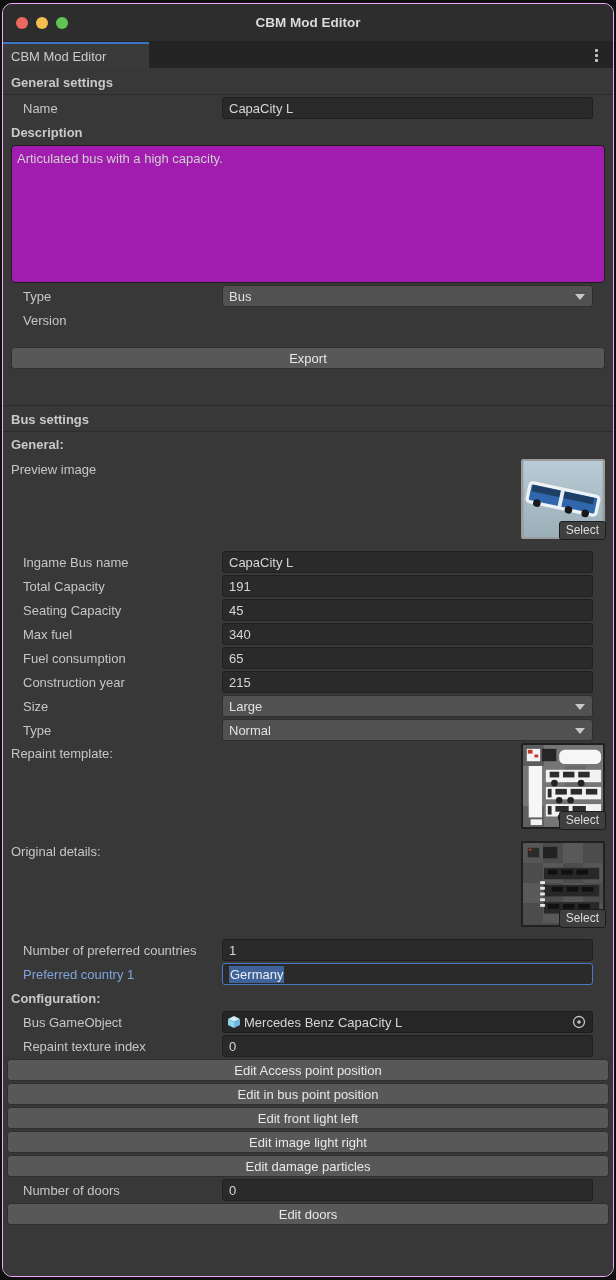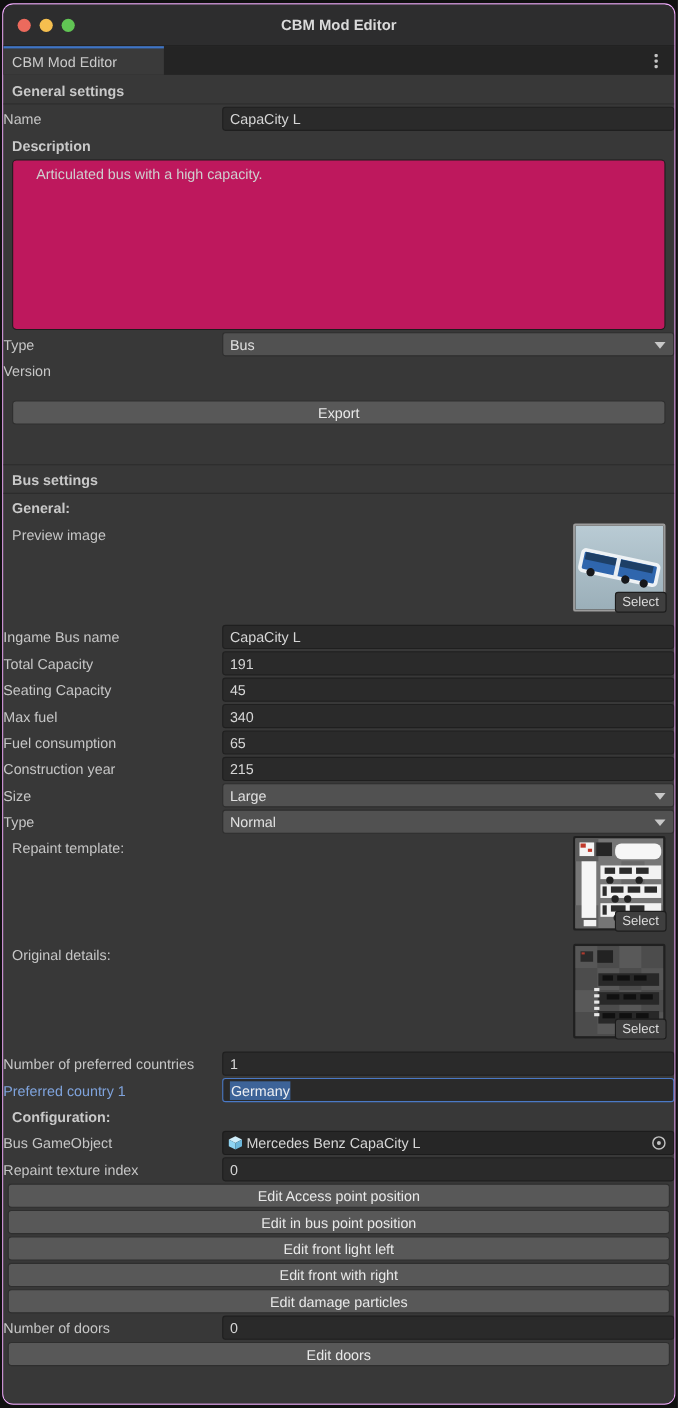--- a/index.html
+++ b/index.html
@@ -49,21 +49,21 @@
   }
   .kebab i { width:3px; height:3px; background:#c4c4c4; border-radius:1px; display:block; }
   
   .content { flex:1 1 auto; background:#383838; padding-bottom:10px; }
   .hdr {
     height:27px; display:flex; align-items:center; padding:2px 8px 0 8px;
     font-weight:bold; color:#c9c9c9; border-bottom:1px solid #2c2c2c;
   }
   .hdr.bordered-top { border-top:1px solid #2c2c2c; }
   .subhdr { height:25px; display:flex; align-items:center; padding:0 8px; font-weight:bold; color:#c9c9c9; }
-  .row { display:flex; align-items:center; height:22px; margin:2px 0; }
+  .row { display:flex; align-items:center; height:22px; margin:2px 20px; }
   .row .lbl {
     flex:0 0 199px; max-width:199px; color:#c6c6c6;
     white-space:nowrap; overflow:hidden;
   }
   .lbl-row { height:22px; display:flex; align-items:center; margin:2px 8px; font-weight:bold; color:#c9c9c9; }
   .field {
     flex:1 1 auto; height:22px; background:#2a2a2a;
     border:1px solid #1f1f1f; border-radius:3px;
     display:flex; align-items:center; padding:0 6px;
     color:#d6d6d6; overflow:hidden; white-space:nowrap;
@@ -75,23 +75,23 @@
     border:1px solid #2e2e2e; border-radius:3px;
     display:flex; align-items:center; padding:0 6px;
     color:#e0e0e0; position:relative;
   }
   .dd-arrow {
     position:absolute; right:7px; top:8px; width:0; height:0;
     border-left:5px solid transparent; border-right:5px solid transparent;
     border-top:6px solid #c8c8c8;
   }
   .textarea {
-    margin:2px 8px; height:155px; background:#be185d;
+    margin:2px 8px; height:138px; background:#a21caf;
     border:1px solid #1d1d1d; border-radius:4px;
-    padding:4px 21px; color:#cfcfcf; line-height:17px;
+    padding:4px 5px; color:#cfcfcf; line-height:17px;
   }
   .btn {
     height:22px; margin:2px 4px; background:#585858;
     border:1px solid #2e2e2e; border-radius:3.5px;
     display:flex; align-items:center; justify-content:center;
     color:#e8e8e8; font-size:13px;
   }
   .btn.export { margin:2px 8px; }
   .spacer12 { height:12px; } .spacer34 { height:34px; }
   
@@ -349,21 +349,21 @@
     </div>
 
     <div class="row">
       <span class="lbl">Repaint texture index</span>
       <div class="field">0</div>
     </div>
 
     <div class="btn">Edit Access point position</div>
     <div class="btn">Edit in bus point position</div>
     <div class="btn">Edit front light left</div>
-    <div class="btn">Edit front with right</div>
+    <div class="btn">Edit image light right</div>
     <div class="btn">Edit damage particles</div>
 
     <div class="row">
       <span class="lbl">Number of doors</span>
       <div class="field">0</div>
     </div>
 
     <div class="btn">Edit doors</div>
 
   </div>

